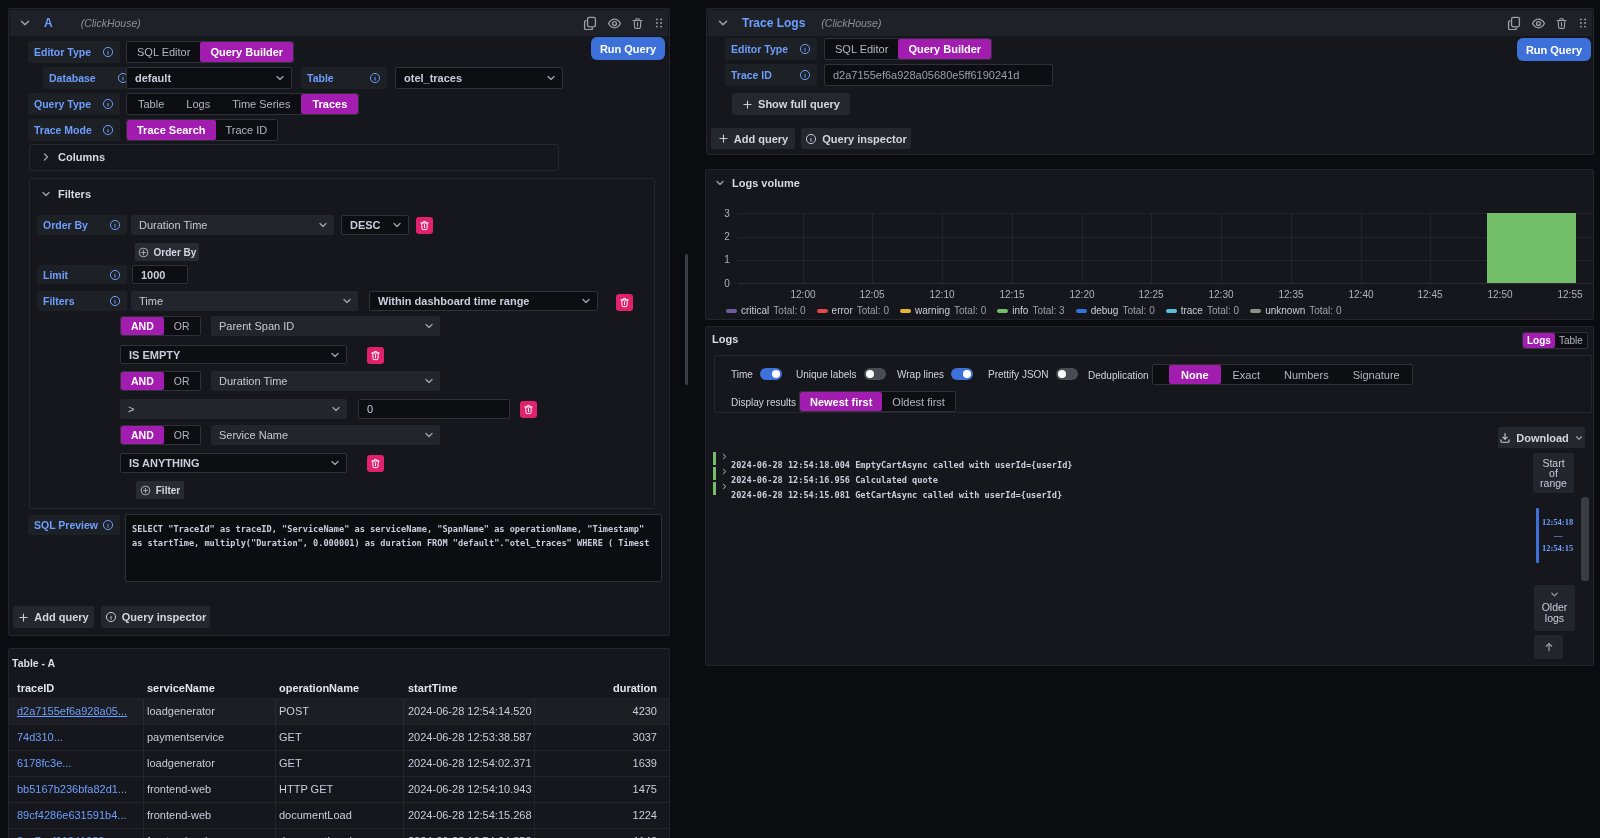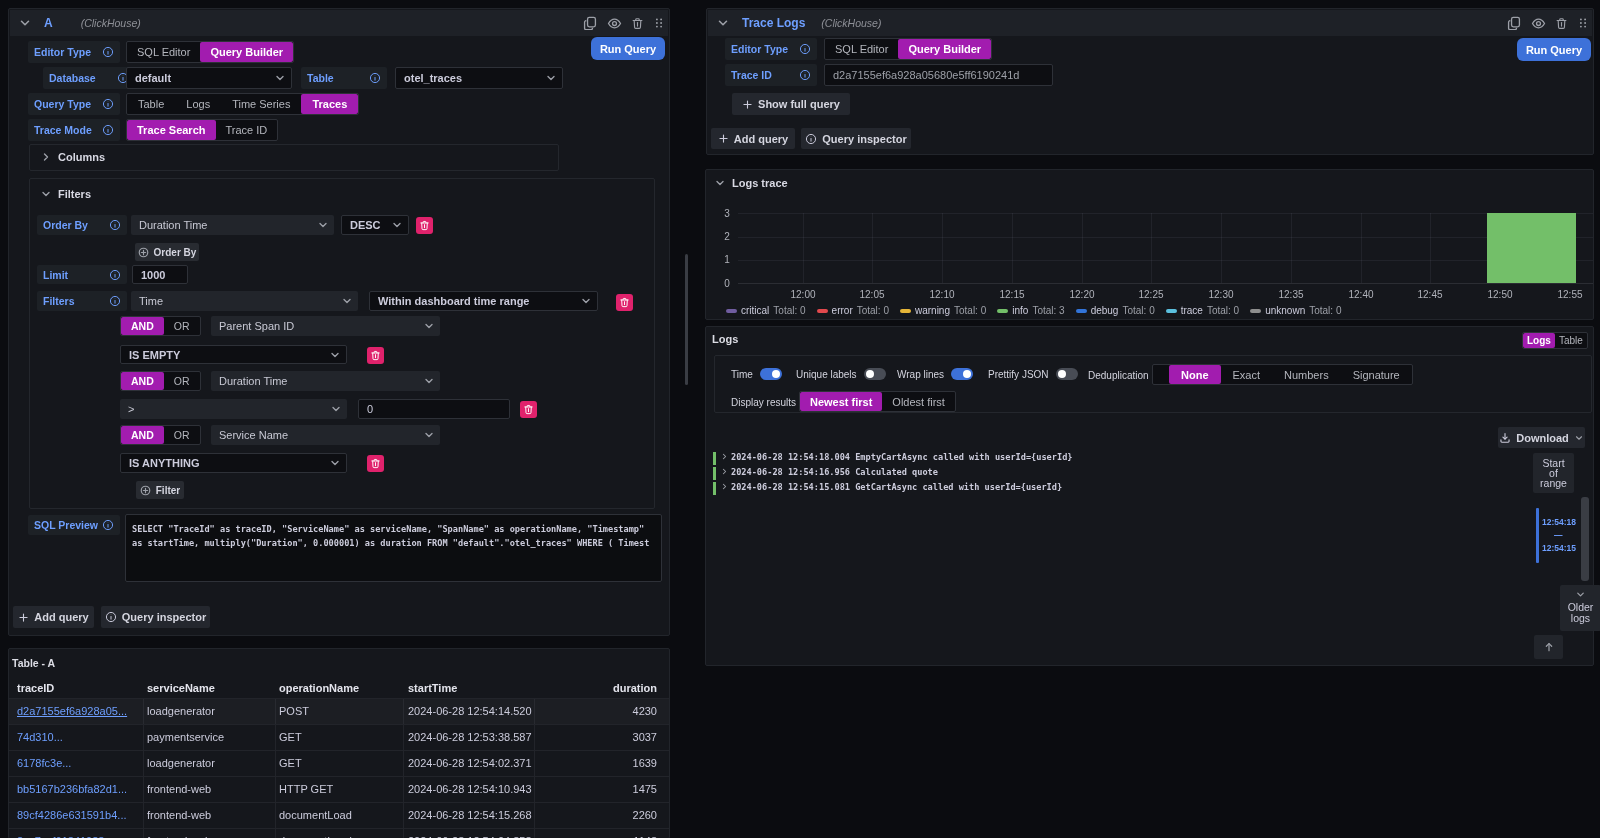--- a/index.html
+++ b/index.html
@@ -36,25 +36,25 @@
   .gridh { position:absolute; height:1px; background:rgba(204,204,220,0.07); }
   .gridv { position:absolute; width:1px; background:rgba(204,204,220,0.07); }
   .legend-item { display:flex; align-items:center; gap:4px; font-size:10px; color:#ccccdc; }
   .legend-item .sw { width:11px; height:4px; border-radius:2px; }
   .legend-item .tot { color:#9da0a8; }
   .tblhead { position:absolute; font-size:11px; font-weight:bold; color:#e3e4ec; }
   .tblcell { position:absolute; font-size:11px; color:#ccccdc; white-space:nowrap; overflow:hidden; }
   .tlink { color:#6e9fff; cursor:pointer; }
   .rowline { position:absolute; height:1px; background:#22242a; }
   .colline { position:absolute; width:1px; background:#22242a; }
-  .logrow { position:absolute; font-family:"DejaVu Sans Mono","Liberation Mono",monospace; font-size:8.6px; font-weight:bold; color:#ccccdc; white-space:pre; }
+  .logrow { position:absolute; font-family:"DejaVu Sans Mono","Liberation Mono",monospace; font-size:8.6px; font-weight:bold; color:#ccccdc; white-space:pre;margin-top:8px; }
   .loglevelbar { position:absolute; width:3px; background:#73bf69; }
   .navbtn { position:absolute; background:#22252b; border-radius:2px; color:#ccccdc; text-align:center; cursor:pointer; }
   .scrollthumb { position:absolute; background:#3a3d44; border-radius:3px; }
-  .blue-ts { position:absolute; color:#6e9fff; font-size:8.5px; font-weight:bold; text-align:center; }
+  .blue-ts { position:absolute; color:#6e9fff; font-size:8.5px; font-weight:bold; text-align:center;font-family:Liberation Serif, serif; }
   .ital { font-style:italic; color:#8e9097; font-size:10.5px; }
   .ptitle { font-weight:bold; font-size:10.5px; color:#dcdde5; }
   .ctxmenu { position:absolute; background:#1b1e24; border-radius:2px; box-shadow:0 4px 14px rgba(0,0,0,0.6); border:1px solid #26292f; z-index:5; }
 </style>
 </head>
 <body>
 
 <div id="page">
 
   <div class="panel" style="left:8px;top:8px;width:662px;height:628px;">
@@ -495,21 +495,21 @@
       <div class="tblcell" style="left:138px;top:0;width:124px;line-height:26px;">frontend-web</div>
       <div class="tblcell" style="left:270px;top:0;width:120px;line-height:26px;">HTTP GET</div>
       <div class="tblcell" style="left:399px;top:0;width:127px;line-height:26px;">2024-06-28 12:54:10.943</div>
       <div class="tblcell" style="left:528px;top:0;width:120px;line-height:26px;text-align:right;">1475</div>
     </div>
     <div class="abs" style="left:0;top:153px;width:662px;height:26px;">
       <div class="tblcell" style="left:8px;top:0;width:122px;line-height:26px;"><span class="tlink">89cf4286e631591b4...</span></div>
       <div class="tblcell" style="left:138px;top:0;width:124px;line-height:26px;">frontend-web</div>
       <div class="tblcell" style="left:270px;top:0;width:120px;line-height:26px;">documentLoad</div>
       <div class="tblcell" style="left:399px;top:0;width:127px;line-height:26px;">2024-06-28 12:54:15.268</div>
-      <div class="tblcell" style="left:528px;top:0;width:120px;line-height:26px;text-align:right;">2260</div>
+      <div class="tblcell" style="left:528px;top:0;width:120px;line-height:26px;text-align:right;">1224</div>
     </div>
     <div class="abs" style="left:0;top:179px;width:662px;height:26px;">
       <div class="tblcell" style="left:8px;top:0;width:122px;line-height:26px;"><span class="tlink">8ce7acf61841988...</span></div>
       <div class="tblcell" style="left:138px;top:0;width:124px;line-height:26px;">frontend-web</div>
       <div class="tblcell" style="left:270px;top:0;width:120px;line-height:26px;">documentLoad</div>
       <div class="tblcell" style="left:399px;top:0;width:127px;line-height:26px;">2024-06-28 12:54:04.858</div>
       <div class="tblcell" style="left:528px;top:0;width:120px;line-height:26px;text-align:right;">1148</div>
     </div>
 
     <div class="rowline" style="left:0;top:49px;width:662px;"></div>
@@ -624,21 +624,21 @@
     </div>
   </div>
 
   <div class="panel" style="left:705px;top:169px;width:889px;height:151px;overflow:hidden;">
     <div class="sechead" style="position:absolute;left:8px;top:7px;">
       <span class="ico" style="width:12px;">
           <svg viewBox="0 0 16 16" width="100%" fill="none" stroke="currentColor" stroke-width="1.8" stroke-linecap="round" stroke-linejoin="round">
             <path d="M4 6l4 4 4-4"></path>
           </svg>
         </span>
-      <span>Logs trace</span>
+      <span>Logs volume</span>
     </div>
 
     <div class="gridh" style="left:32px;top:43px;width:855px;"></div>
     <div class="gridh" style="left:32px;top:67px;width:855px;"></div>
     <div class="gridh" style="left:32px;top:90px;width:855px;"></div>
     <div class="gridh" style="left:32px;top:113px;width:855px;background:rgba(204,204,220,0.12);"></div>
     <div class="tick" style="left:21px;top:38px;">3</div>
     <div class="tick" style="left:21px;top:61px;">2</div>
     <div class="tick" style="left:21px;top:84px;">1</div>
     <div class="tick" style="left:21px;top:108px;">0</div>
@@ -803,21 +803,21 @@
       <div>range</div>
     </div>
 
     <div style="position:absolute;left:830px;top:181px;width:3px;height:55px;background:#3d71d9;border-radius:1px;"></div>
     <div class="blue-ts" style="left:836px;top:190px;">12:54:18</div>
     <div class="blue-ts" style="left:848px;top:203px;">—</div>
     <div class="blue-ts" style="left:836px;top:216px;">12:54:15</div>
 
     <div class="scrollthumb" style="left:875px;top:170px;width:8px;height:84px;"></div>
 
-    <div class="navbtn" style="left:828px;top:258px;width:41px;height:46px;font-size:10.5px;line-height:11px;margin-left:26px;">
+    <div class="navbtn" style="left:828px;top:258px;width:41px;height:46px;font-size:10.5px;line-height:11px;">
       <div class="ico" style="width:11px;margin-top:4px;">
           <svg viewBox="0 0 16 16" width="100%" fill="none" stroke="currentColor" stroke-width="1.8" stroke-linecap="round" stroke-linejoin="round">
             <path d="M4 6l4 4 4-4"></path>
           </svg>
         </div>
       <div>Older</div>
       <div>logs</div>
     </div>
 
     <div class="navbtn" style="left:828px;top:308px;width:29px;height:24px;">

